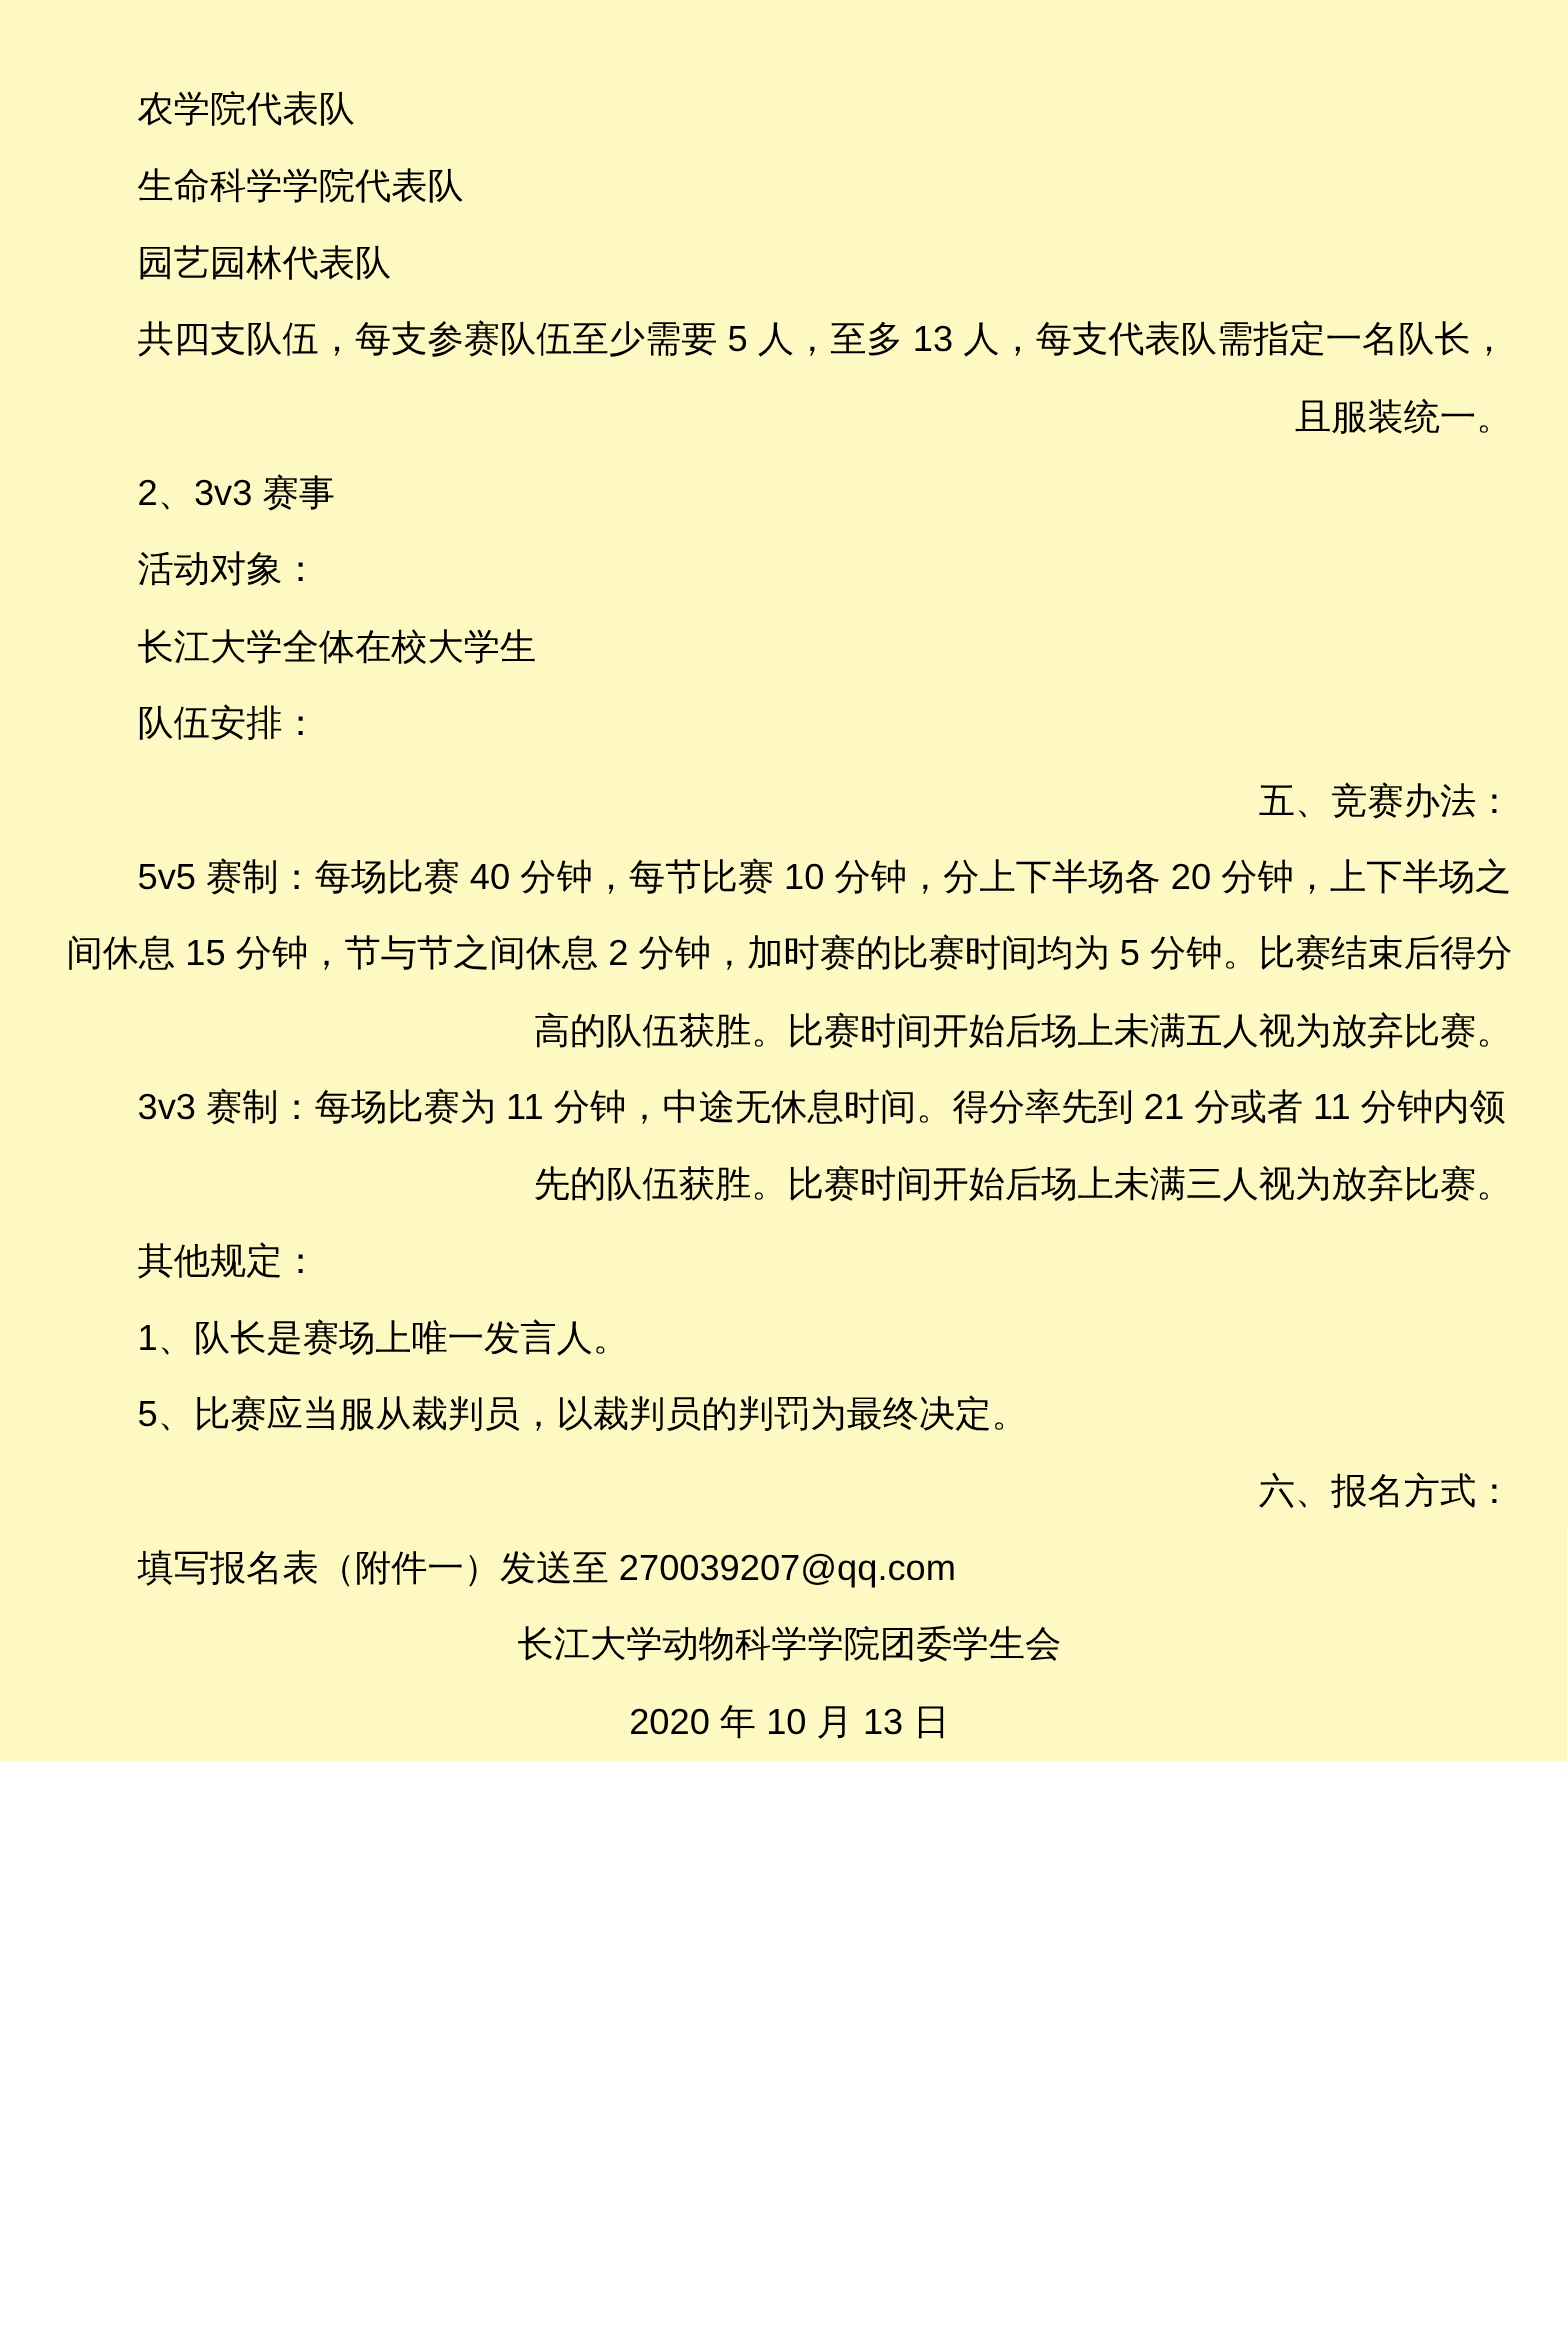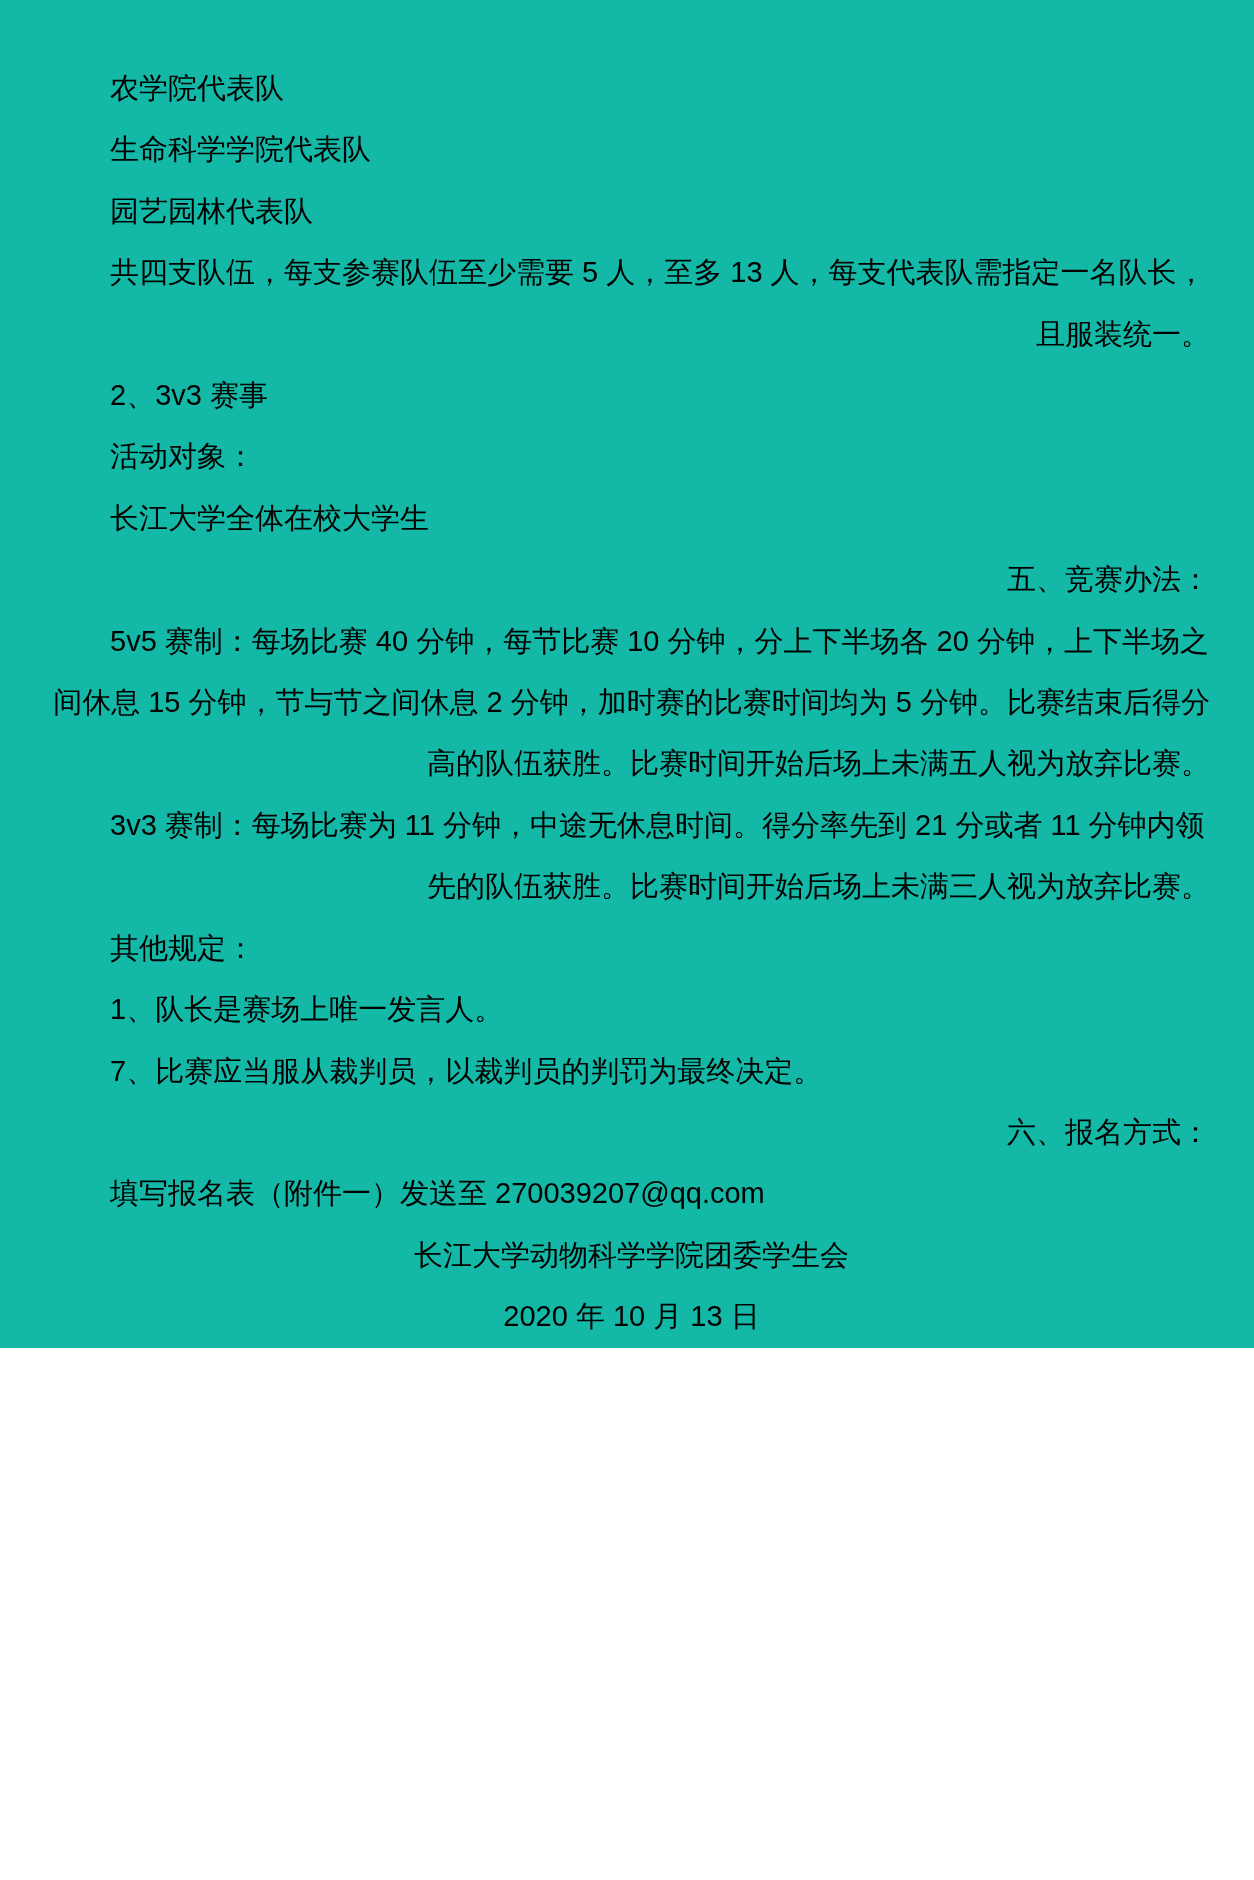--- a/index.html
+++ b/index.html
@@ -32,36 +32,37 @@
     overflow: visible;
   }
   .doc-line.indent { padding-left: 57px; }
   .doc-line.flush  { padding-left: 0; text-align: right; }
   .doc-line.right  { text-align: center; padding-left: 0; }
 </style>
 </head>
 <body>
 
 <div class="page">
-  <div class="doc" id="doc-body" style="color: rgb(0, 0, 0); background: #14b8a6;">
+  <div class="doc" id="doc-body" style="color: rgb(0, 0, 0); background: #fef9c3;">
       <div class="doc-line indent">农学院代表队</div>
       <div class="doc-line indent">生命科学学院代表队</div>
       <div class="doc-line indent">园艺园林代表队</div>
       <div class="doc-line indent">共四支队伍，每支参赛队伍至少需要 5 人，至多 13 人，每支代表队需指定一名队长，</div>
       <div class="doc-line flush">且服装统一。</div>
       <div class="doc-line indent">2、3v3 赛事</div>
       <div class="doc-line indent">活动对象：</div>
       <div class="doc-line indent">长江大学全体在校大学生</div>
+      <div class="doc-line indent">队伍安排：</div>
       <div class="doc-line flush">五、竞赛办法：</div>
       <div class="doc-line indent">5v5 赛制：每场比赛 40 分钟，每节比赛 10 分钟，分上下半场各 20 分钟，上下半场之</div>
       <div class="doc-line flush">间休息 15 分钟，节与节之间休息 2 分钟，加时赛的比赛时间均为 5 分钟。比赛结束后得分</div>
       <div class="doc-line flush">高的队伍获胜。比赛时间开始后场上未满五人视为放弃比赛。</div>
       <div class="doc-line indent">3v3 赛制：每场比赛为 11 分钟，中途无休息时间。得分率先到 21 分或者 11 分钟内领</div>
       <div class="doc-line flush">先的队伍获胜。比赛时间开始后场上未满三人视为放弃比赛。</div>
       <div class="doc-line indent">其他规定：</div>
       <div class="doc-line indent">1、队长是赛场上唯一发言人。</div>
-      <div class="doc-line indent">7、比赛应当服从裁判员，以裁判员的判罚为最终决定。</div>
+      <div class="doc-line indent">5、比赛应当服从裁判员，以裁判员的判罚为最终决定。</div>
       <div class="doc-line flush">六、报名方式：</div>
       <div class="doc-line indent">填写报名表（附件一）发送至 270039207@qq.com</div>
       <div class="doc-line right">长江大学动物科学学院团委学生会</div>
       <div class="doc-line right">2020 年 10 月 13 日</div>
     </div>
 </div>
 
 </body></html>

